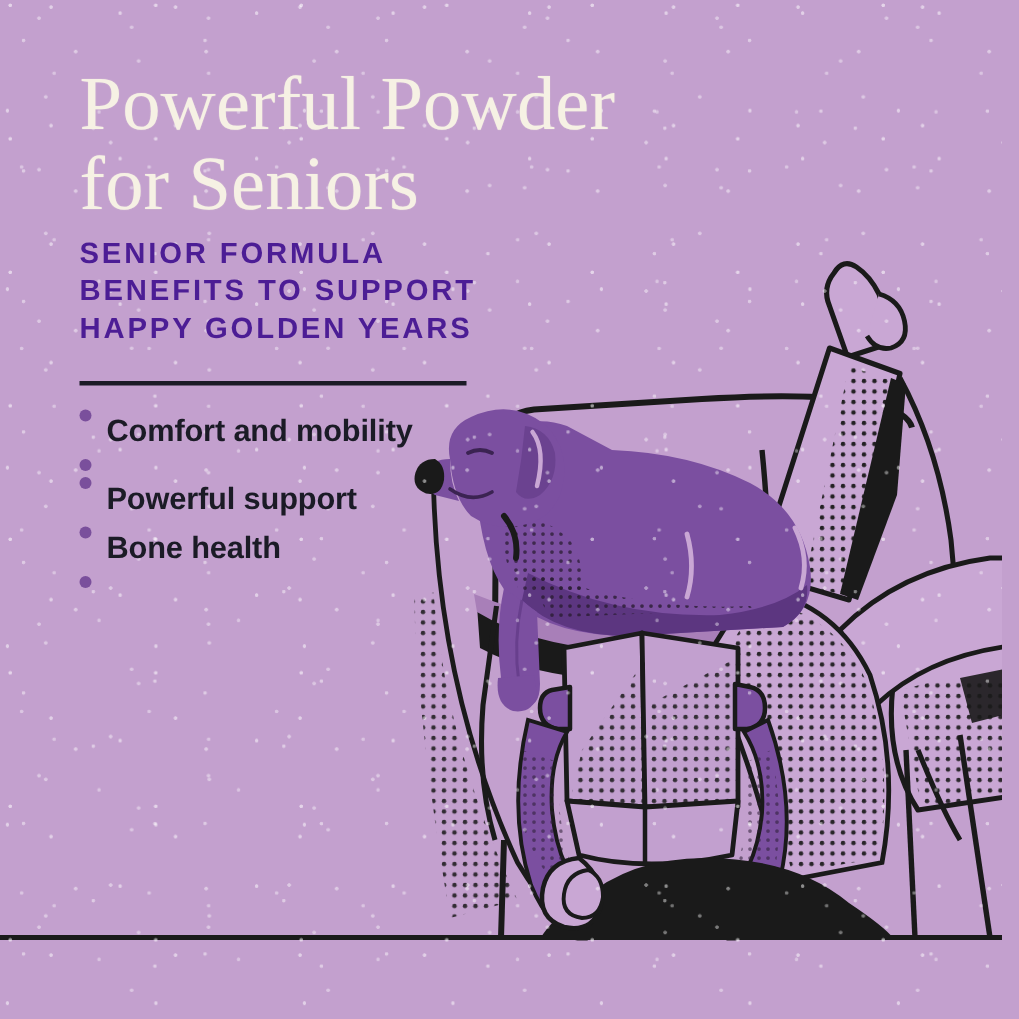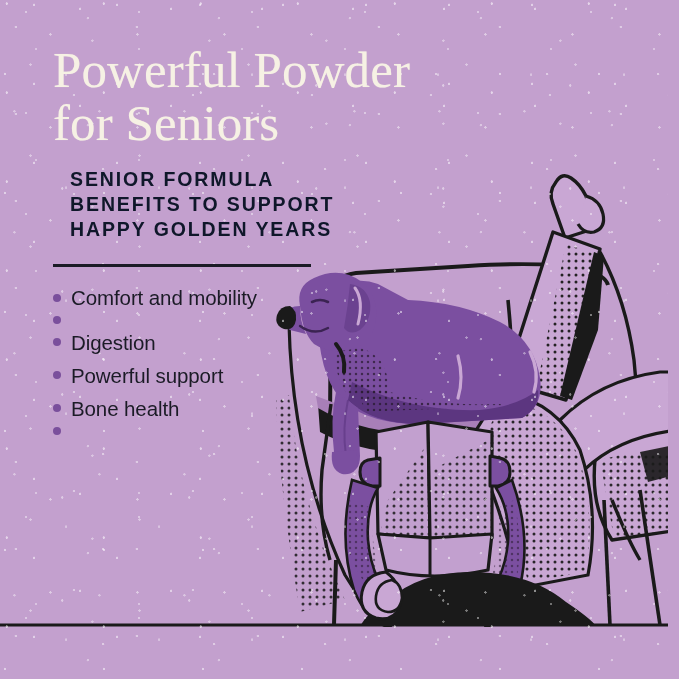--- a/index.html
+++ b/index.html
@@ -45,39 +45,39 @@
     color:#f6f1e4;
     font-size:51px;
     line-height:53px;
     font-weight:400;
     letter-spacing:.1px;
     margin:0 0 7px 0;
     white-space:pre-line;
     text-shadow:0 0 1px rgba(246,241,228,.45);
   }
   .subtitle{
-    color:#0f172a;
+    color:#4c1d95;
     font-size:19.5px;
     line-height:25px;
     font-weight:bold;
     letter-spacing:1.9px;
     text-transform:uppercase;
     white-space:pre-line;
-    margin:17px;
+    margin:0;
   }
   .divider{
     width:258px;height:3px;background:#1b1b26;
     margin:22px 0 16px 0;border:0;
   }
   .bullets{list-style:none;margin:0;padding:0;}
   .bullets li{
-    display:flex;align-items:center;
+    display:flex;align-items:flex-start;
     color:#1b1b26;
     font-size:20.5px;
-    font-weight:normal;
+    font-weight:bold;
     line-height:29.5px;
     letter-spacing:-.1px;
     margin:0 0 3.5px 0;
   }
   .dot{
     width:8px;height:8px;border-radius:50%;
     background:#7a4f9c;flex:0 0 auto;margin-right:10px;
     position:relative;top:0px;
   }
 </style>
@@ -266,24 +266,20 @@
     <ul class="bullets">
       <li>
         <span class="dot"></span>
         <span>Comfort and mobility</span>
       </li>
       <li>
         <span class="dot"></span>
       </li>
       <li>
         <span class="dot"></span>
-        <span>Digestion</span>
-      </li>
-      <li>
-        <span class="dot"></span>
         <span>Powerful support</span>
       </li>
       <li>
         <span class="dot"></span>
         <span>Bone health</span>
       </li>
       <li>
         <span class="dot"></span>
       </li>
     </ul>

